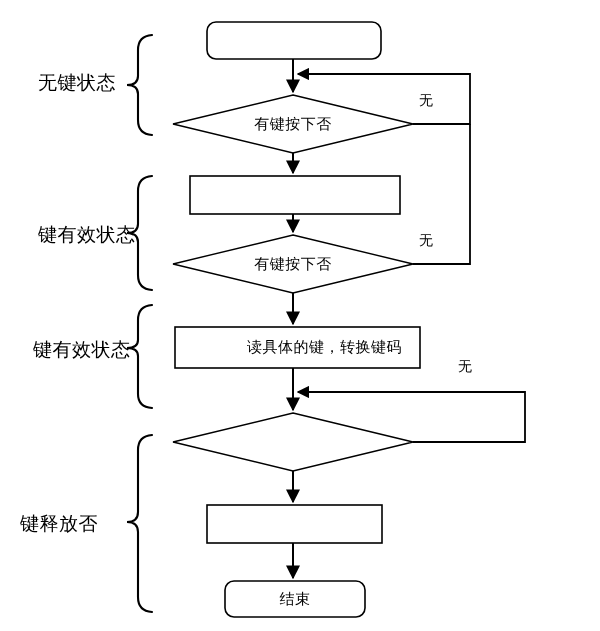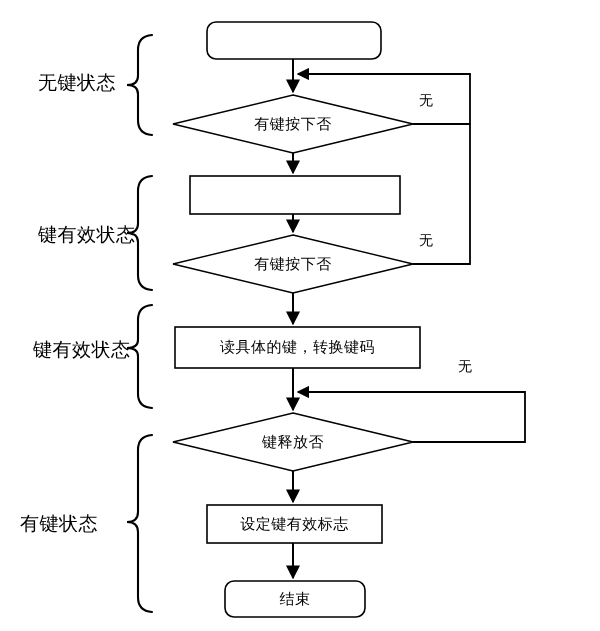--- a/index.html
+++ b/index.html
@@ -107,35 +107,33 @@
 
     <path d="M 152 435 Q 138 436 138 450 L 138 512 Q 138 522 127 522 Q 138 522 138 532 L 138 597 Q 138 611 152 612" fill="none" stroke="#000000" stroke-width="2.1" stroke-linecap="round"></path>
   </svg>
 
 
   <div class="node-text" style="left:173px; top:110px; width:240px; height:28px;">有键按下否</div>
 
 
   <div class="node-text" style="left:173px; top:250px; width:240px; height:28px;">有键按下否</div>
 
-  <div class="node-text" style="left:175px; top:327px; width:245px; height:41px;">读具体的键，转换键码</div>
+  <div class="node-text" style="left:175px; top:327px; width:245px; height:41px;padding-left:27px;">读具体的键，转换键码</div>
 
-  <div class="node-text" style="left:173px; top:428px; width:240px; height:28px;">键释放否</div>
 
-  <div class="node-text" style="left:207px; top:505px; width:175px; height:38px;">设定键有效标志</div>
 
   <div class="node-text" style="left:225px; top:581px; width:140px; height:36px;">结束</div>
 
   <div class="edge-label" style="left:419px; top:92px;">无</div>
 
   <div class="edge-label" style="left:419px; top:232px;">无</div>
 
   <div class="edge-label" style="left:458px; top:358px;">无</div>
 
   <div class="stage-label" style="left:38px; top:70px;">无键状态</div>
 
   <div class="stage-label" style="left:38px; top:222px;">键有效状态</div>
 
   <div class="stage-label" style="left:33px; top:337px;">键有效状态</div>
 
-  <div class="stage-label" style="left:20px; top:511px;">有键状态</div>
+  <div class="stage-label" style="left:20px; top:511px;">键释放否</div>
 
 </div>
 
 </body></html>

